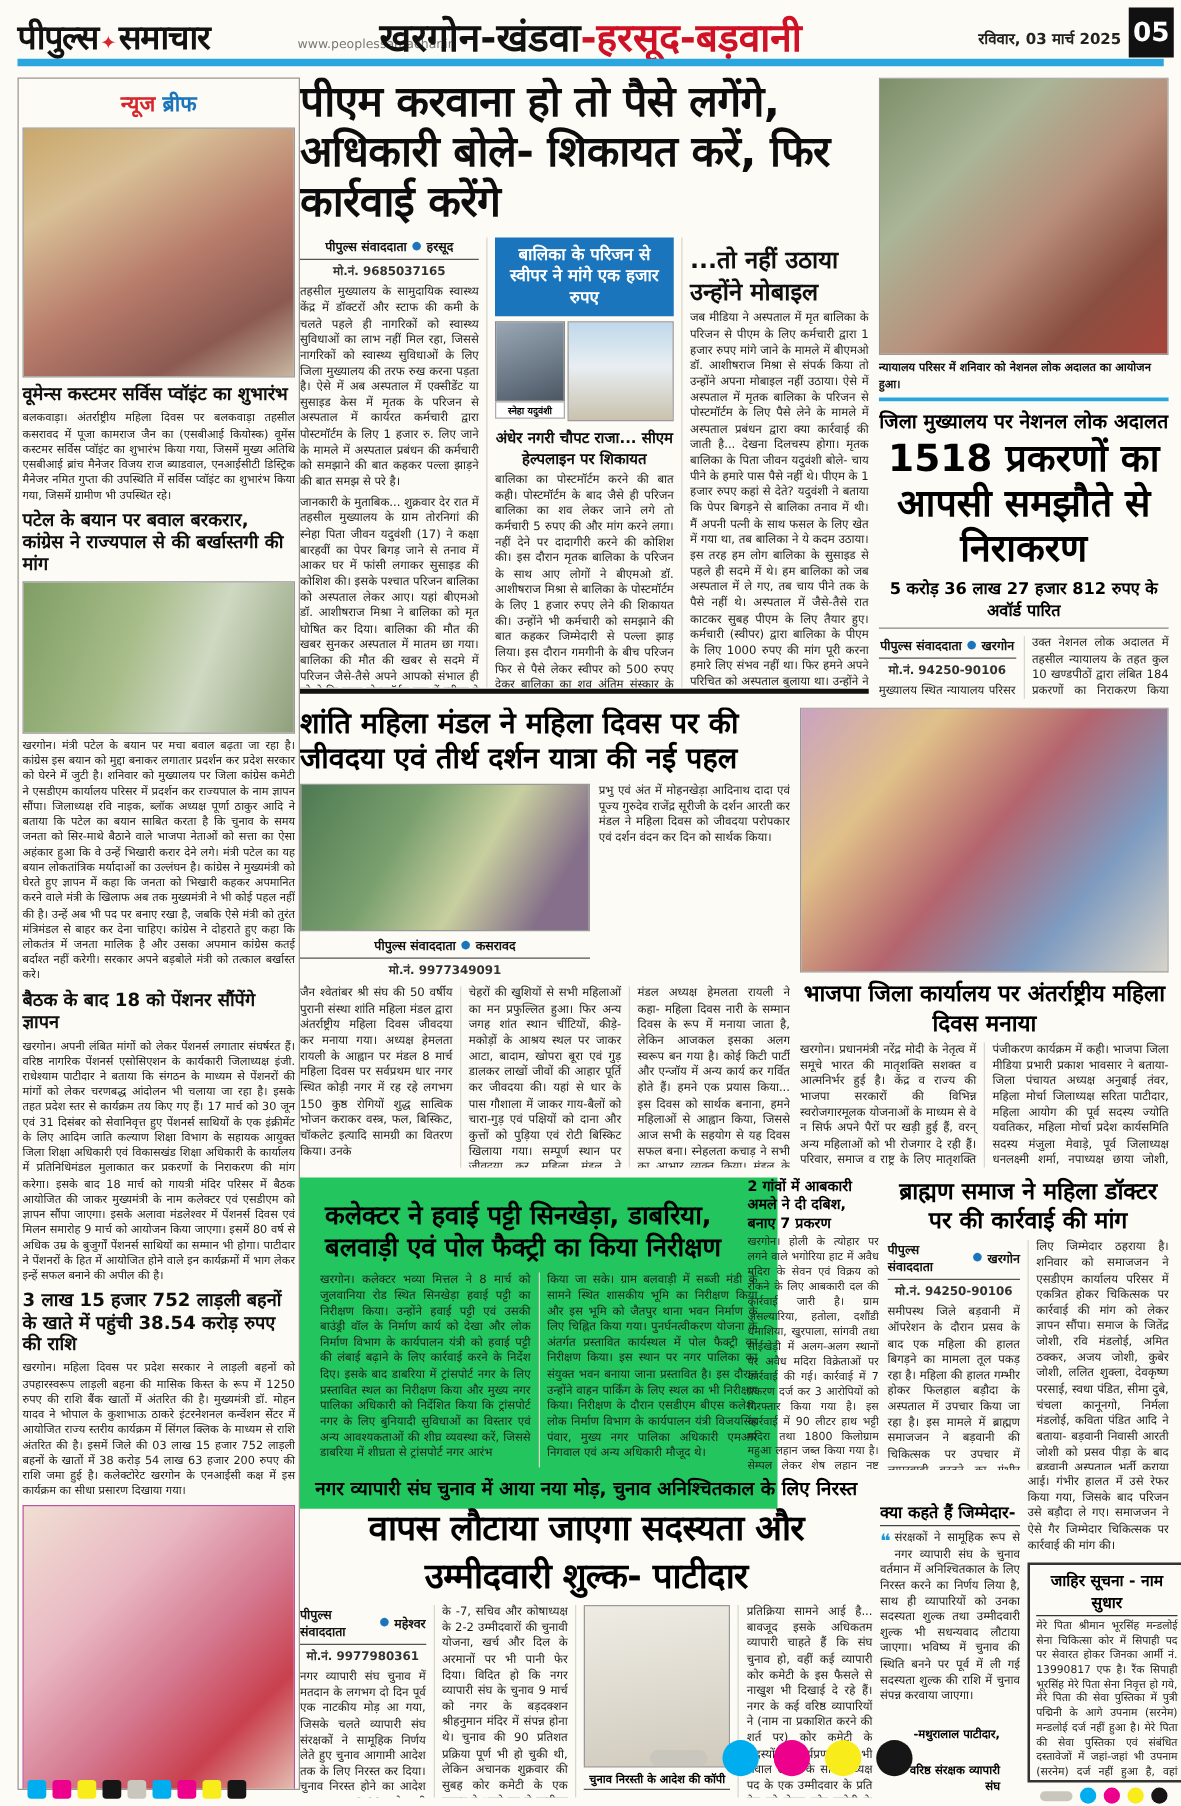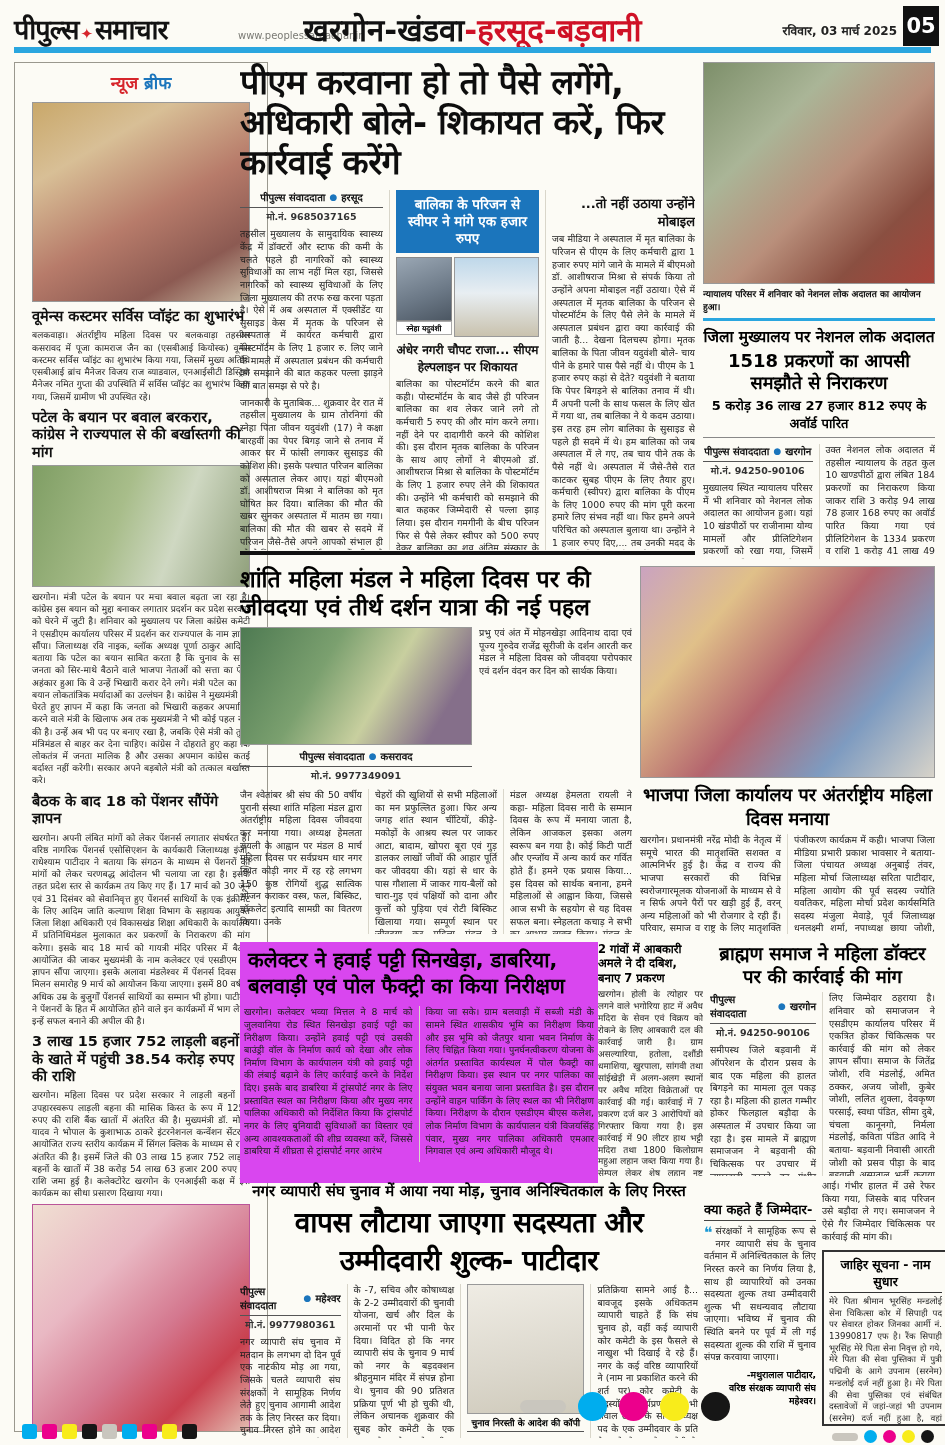--- a/index.html
+++ b/index.html
@@ -25,50 +25,50 @@
   .cols .col + .col{border-left:1px solid #d9d6ca;margin-left:6px;padding-left:6px;}
   .byline{display:flex;justify-content:center;gap:4px;font-size:10px;font-weight:700;color:#141414;
           border-bottom:1px solid #555;padding-bottom:3px;margin-bottom:2px;align-items:center;}
   .byline .bdot{color:#1b75bc;font-size:9px;}
   .phone{text-align:center;font-size:9.5px;font-weight:700;color:#333;margin-bottom:5px;}
   .ph{background:#cfc6b4;position:relative;}
   .caption{font-size:9px;font-weight:700;color:#111;margin:3px 0 4px 0;}
   .subhead{font-weight:800;color:#101010;margin:4px 0 3px 0;}
   .black-rule{position:absolute;left:240px;width:455px;top:551px;height:4px;background:#111;}
   
-  .brief{border:1px solid #9a988e;padding:6px 17px;background:#fcfbf5;}
+  .brief{border:1px solid #9a988e;padding:6px 3px;background:#fcfbf5;}
   .brief-title{text-align:center;font-size:17px;font-weight:800;margin:2px 0 8px 0;}
   .brief-title .w1{color:#d6252b;}
   .brief-title .w2{color:#1b75bc;}
   .brief h3{font-size:14.5px;font-weight:800;color:#101010;margin:6px 0 4px 0;line-height:1.2;}
   .brief .bt{font-size:9px;}
   
   .main-head{font-size:34px;line-height:1.18;font-weight:800;color:#0d0d0d;margin:0 0 8px 0;letter-spacing:-0.5px;}
   .bluebox{background:#1b75bc;color:#fff;font-size:13.5px;font-weight:800;text-align:center;
            padding:6px 5px;line-height:1.25;margin-bottom:4px;}
   .inset{display:flex;gap:2px;margin-bottom:3px;}
   .inset .girl{width:56px;}
   .inset .girl .gph{height:62px;background:linear-gradient(160deg,#9aa7b4,#6b7886 60%,#4c5763);border:1px solid #888;}
   .inset .girl .gname{font-size:7.5px;font-weight:700;text-align:center;background:#fff;border:1px solid #aaa;padding:1px 0;}
   .inset .bldg{flex:1;height:78px;background:linear-gradient(180deg,#bfd8ea 0%,#e8eef2 45%,#c9c2ae 100%);border:1px solid #999;}
   .sub-cm{font-size:12px;text-align:center;}
-  .sub-mobile{font-size:13px;text-align:right;}
-  .attr{font-size:9.3px;font-weight:700;text-align:right;margin:0;}
+  .sub-mobile{font-size:19px;text-align:left;}
+  .attr{font-size:9.3px;font-weight:700;text-align:right;margin:16px;}
   
   .adalat .ph1{height:220px;background:linear-gradient(135deg,#7d8f6a 0%,#aab597 30%,#b98f7b 55%,#8a4f41 78%,#a7443a 100%);border:1px solid #999;}
   .kicker-ad{border-top:3px solid #2aa6df;margin-top:5px;padding-top:4px;font-size:15.5px;font-weight:800;text-align:center;}
-  .head-ad{font-size:18px;font-weight:800;text-align:center;line-height:1.2;margin:3px 0;}
+  .head-ad{font-size:30px;font-weight:800;text-align:center;line-height:1.2;margin:3px 0;}
   .deck-ad{font-size:13px;font-weight:800;text-align:center;margin:2px 0 6px 0;border-bottom:1px solid #888;padding-bottom:5px;}
   
   .head-shanti{font-size:23px;font-weight:800;line-height:1.2;margin:0 0 6px 0;}
   .head-bjp{font-size:18px;font-weight:800;text-align:center;margin:4px 0;}
   .head-coll{font-size:20.5px;font-weight:800;line-height:1.25;margin:0 0 5px 0;padding:2px 4px;}
   .head-abk{font-size:11.5px;font-weight:800;line-height:1.25;margin:0 0 4px 0;}
   .head-brah{font-size:18.5px;font-weight:800;text-align:center;line-height:1.25;margin:0 0 4px 0;}
-  .collector-bg{background:#d946ef;padding:4px;}
+  .collector-bg{background:#22c55e;padding:16px;}
   
   .kicker-vy{font-size:15px;font-weight:800;text-align:center;margin:0 0 2px 0;}
   .head-vy{font-size:28px;font-weight:800;text-align:center;letter-spacing:-0.5px;margin:0 0 6px 0;}
   .vy-row{display:flex;gap:6px;}
   .vy-c{min-width:0;}
   .vy-c + .vy-c{border-left:1px solid #d9d6ca;padding-left:6px;}
   .order-ph{height:128px;background:linear-gradient(170deg,#efece4,#dcd8cd 60%,#cfcabb);border:1px solid #999;}
   .order-cap{font-size:9px;font-weight:800;text-align:center;border-bottom:1px solid #555;margin:2px 0 19px 0;padding-bottom:2px;}
   .quote-head{font-size:13px;font-weight:800;border-bottom:1px solid #444;padding-bottom:2px;margin:2px 0 4px 0;}
   .quote-ic{color:#1b9ad6;font-size:16px;float:left;margin-right:3px;line-height:1;}

